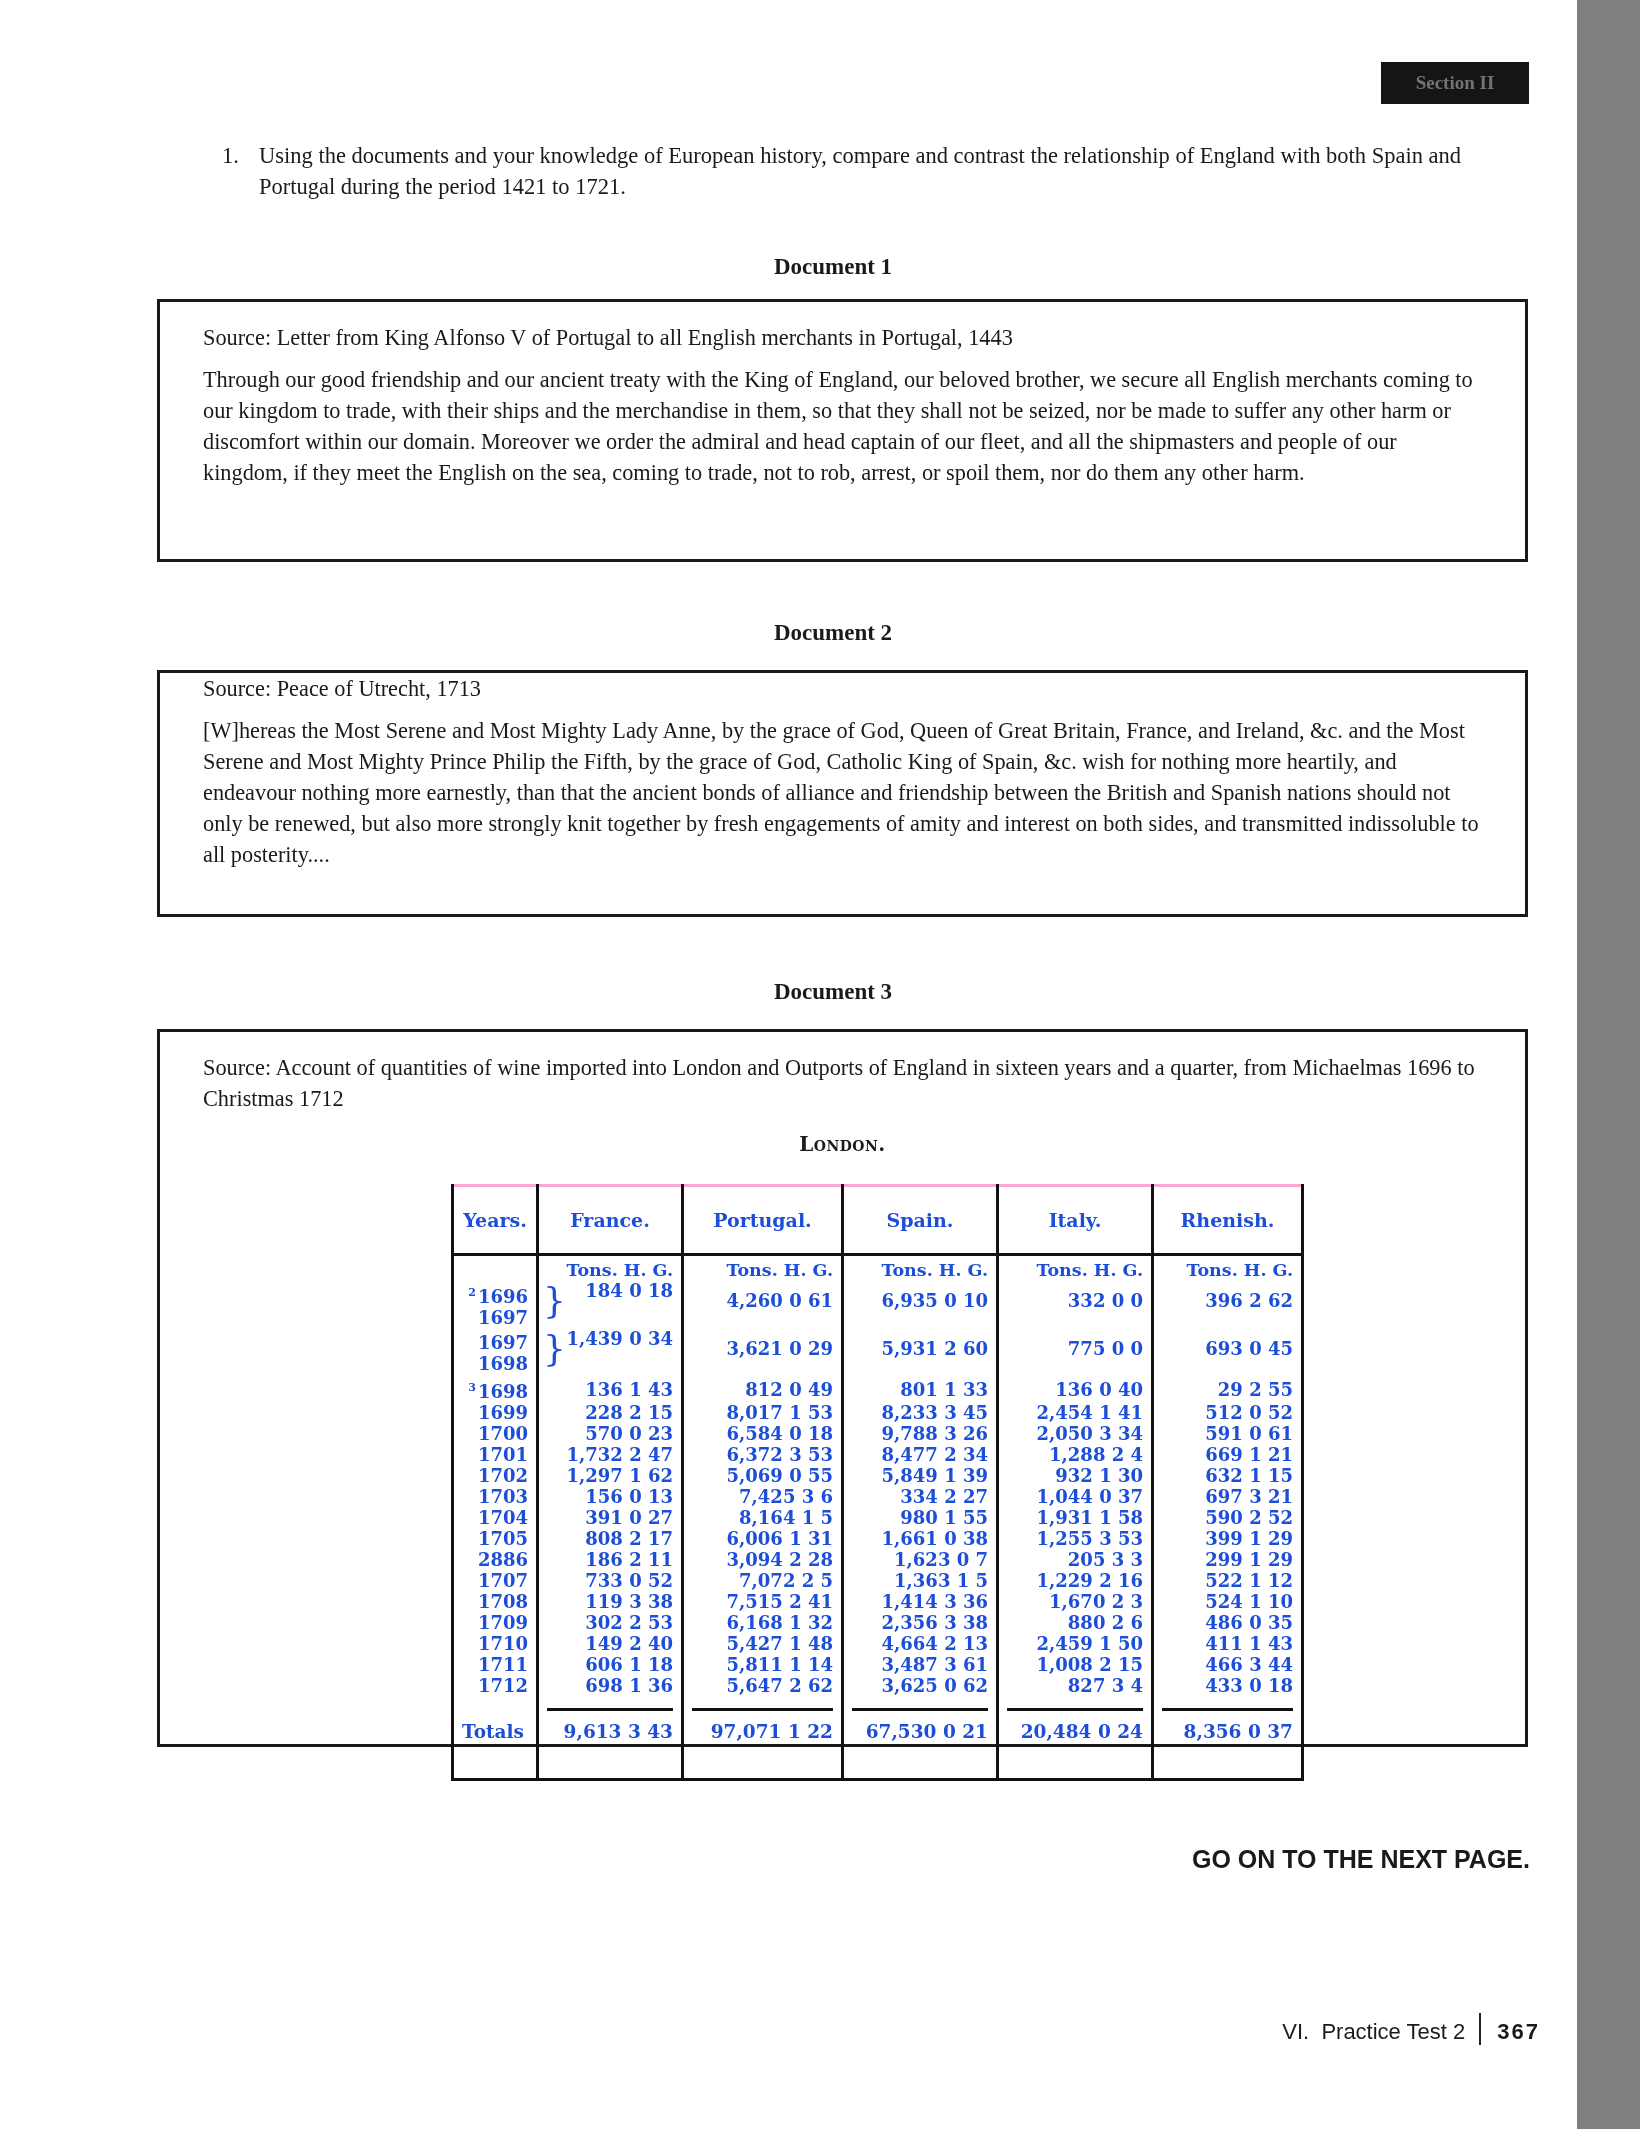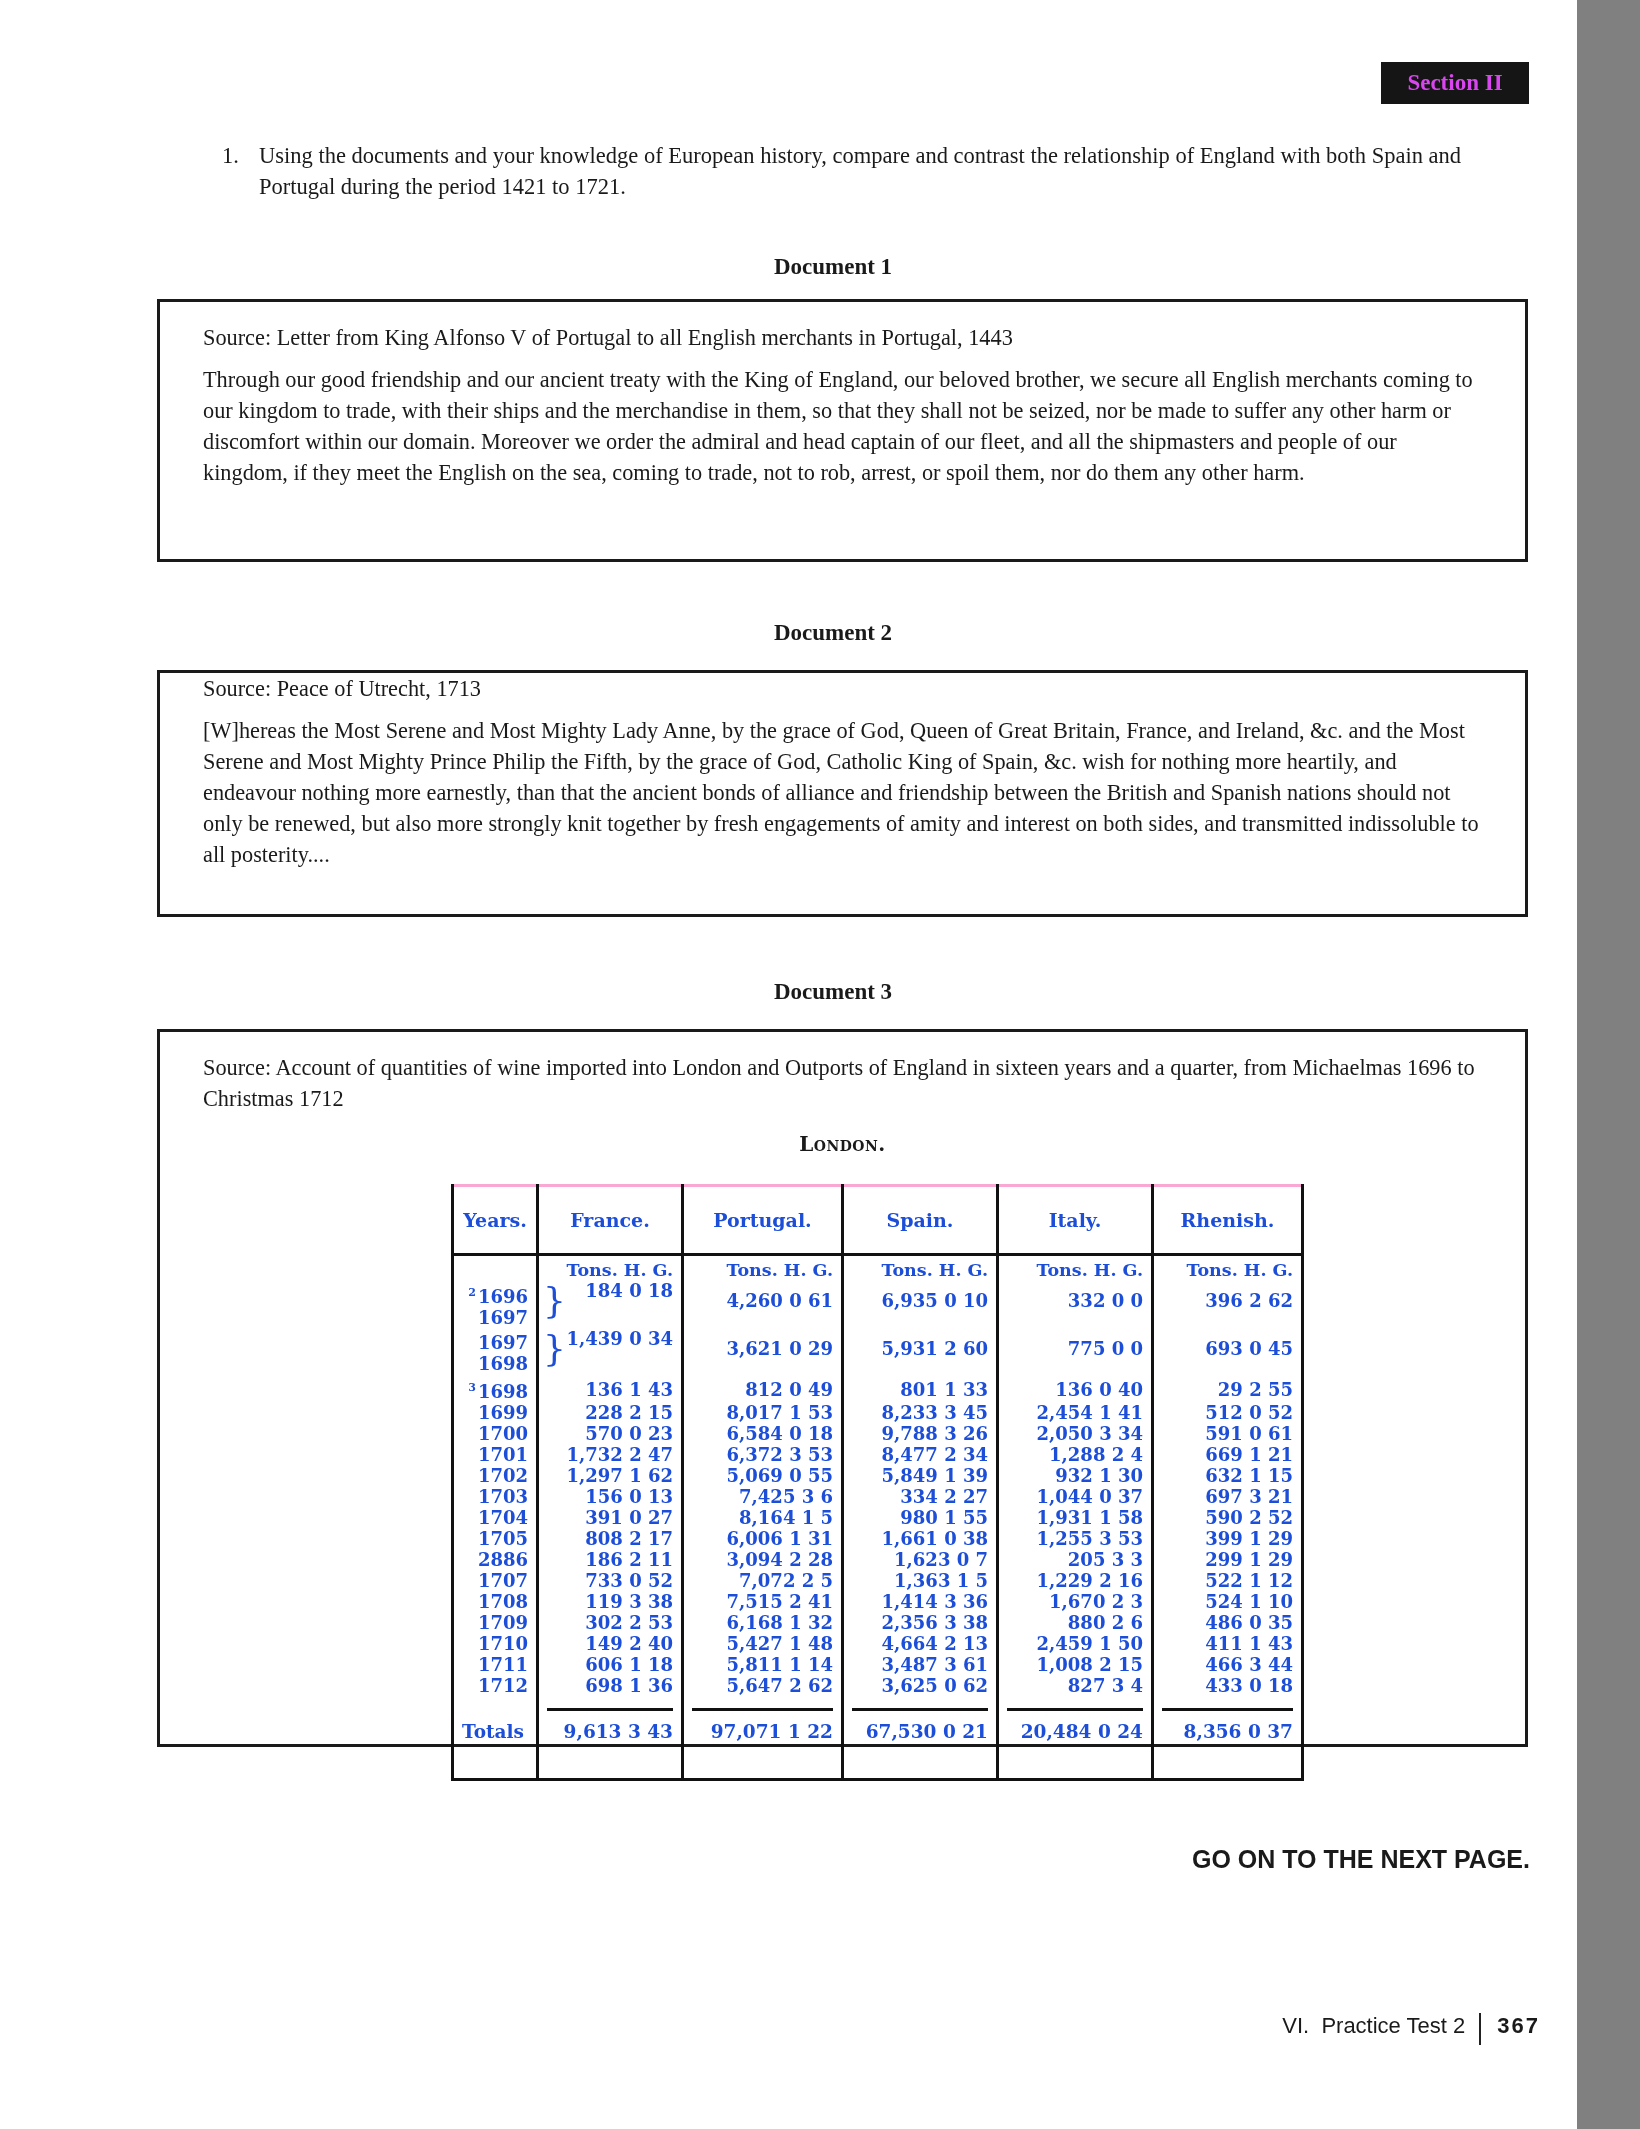--- a/index.html
+++ b/index.html
@@ -3,21 +3,21 @@
   <meta charset="utf-8">
   <style>
     html, body { margin: 0; padding: 0; }
     body {
       width: 1640px; height: 2129px; position: relative; background: #ffffff;
       font-family: "Liberation Serif", serif; color: #1a1a1a; overflow: hidden;
     }
     .side-bar { position: absolute; right: 0; top: 0; width: 63px; height: 2129px; background: #808080; }
     .section-tag {
       position: absolute; left: 1381px; top: 62px; width: 148px; height: 42px;
-      background: #151515; color: #d946ef; font-weight: bold; font-size: 23px;
+      background: #151515; color: #737373; font-weight: bold; font-size: 19px;
       display: flex; align-items: center; justify-content: center;
     }
     .question {
       position: absolute; left: 222px; top: 140px; width: 1310px;
       font-size: 22.5px; line-height: 31px;
     }
     .question .num { position: absolute; left: 0; top: 0; }
     .question .qtext { margin-left: 37px; display: block; }
     .doc-title { position: absolute; left: 0; width: 1666px; text-align: center; font-weight: bold; font-size: 23px; }
     .doc-box {
@@ -52,21 +52,21 @@
     table.wine .tot td.val span.rule { display: block; border-top: 3px solid #111; margin-bottom: 10px; }
     table.wine .tot td.year { font-weight: bold; text-align: left; }
     .fn { font-size: 11px; vertical-align: super; margin-right: 2px; }
     .brace { float: left; font-family: "DejaVu Serif", serif; font-weight: normal; font-size: 36px; line-height: 40px; margin-left: -4px; }
     .go-next {
       position: absolute; right: 110px; top: 1845px;
       font-family: "Liberation Sans", sans-serif; font-weight: bold; font-size: 25px;
     }
     .footer {
       position: absolute; right: 100px; top: 2013px;
-      font-family: "Liberation Sans", sans-serif; font-size: 22px; display: flex; align-items: flex-start;
+      font-family: "Liberation Sans", sans-serif; font-size: 22px; display: flex; align-items: flex-end;
     }
     .footer .sep { display: inline-block; width: 2px; height: 32px; background: #222; margin: 0 16px 0 14px; }
     .footer .pg { font-weight: bold; letter-spacing: 2px; }
   </style>
 </head>
 <body>
 
 <div class="side-bar"></div>
 
 <div class="section-tag">Section II</div>

